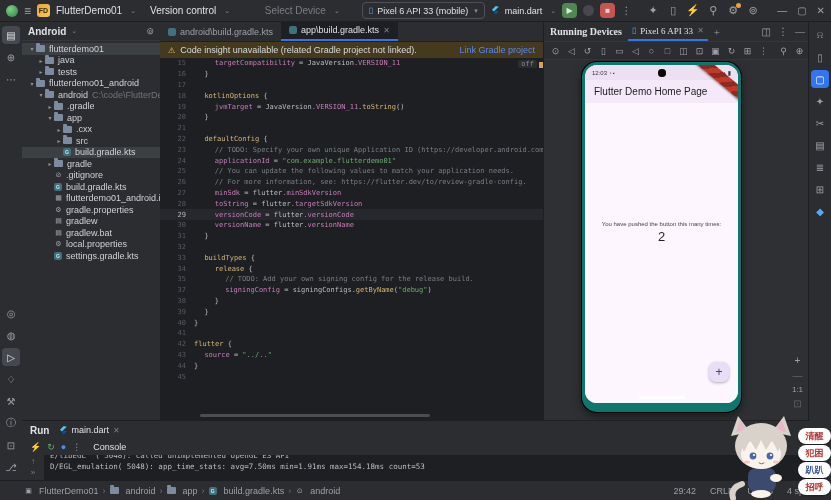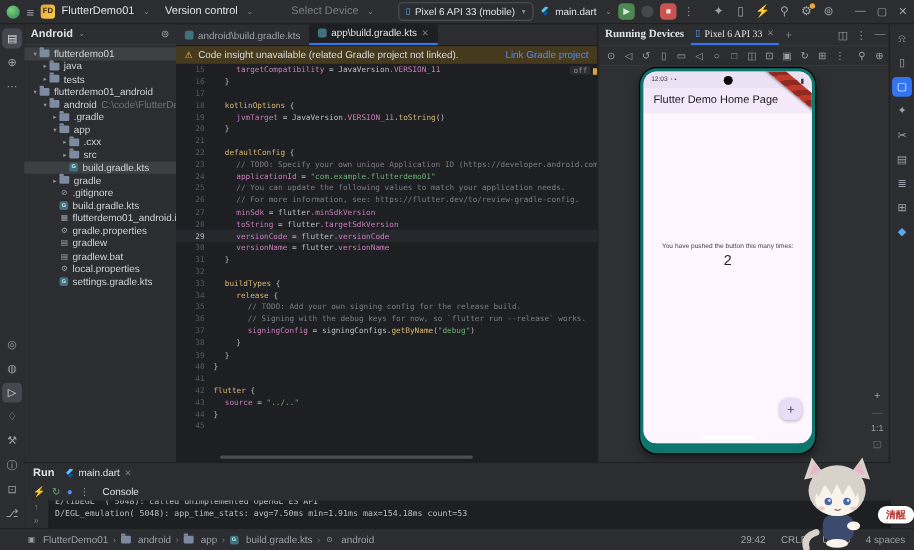--- a/index.html
+++ b/index.html
@@ -119,21 +119,21 @@
   .statusbar{position:absolute;left:0;top:480px;right:0;height:20px;background:#2b2d30;border-top:1px solid #1e1f22;
              display:flex;align-items:center;padding:0 8px 0 24px;box-sizing:border-box;font-size:9px;color:#9da0a8;}
   .crumb{display:flex;align-items:center;gap:3px;}
   .crumb-sep{margin:0 4px;color:#6f737a;}
   .sb-right{margin-left:auto;display:flex;gap:14px;color:#9da0a8;}
   
   .pet{position:absolute;left:728px;top:406px;width:103px;height:94px;z-index:50;}
   .pet svg{position:absolute;left:0;top:2px;}
   .pet-menu{position:absolute;right:0;top:22px;display:flex;flex-direction:column;gap:1px;}
   .pet-item{width:33px;height:16px;background:#fff;border-radius:8px;display:flex;align-items:center;justify-content:center;
-            font-size:9px;font-weight:bold;box-shadow:0 1px 2px rgba(0,0,0,.35);margin-top:32px;}
+            font-size:9px;font-weight:bold;box-shadow:0 1px 2px rgba(0,0,0,.35);}
 </style>
 </head>
 <body>
 
 <div class="app">
 
   <div class="titlebar">
     <span class="as-logo"></span>
     <span class="ic" style="font-size:12px;">≡</span>
     <span class="fd-badge">FD</span>
@@ -334,21 +334,20 @@
         <div class="cl"><span class="ln">26</span><span style="padding-left: 20.8px;"><span class="tok-c">// For more information, see: https://flutter.dev/to/review-gradle-config.</span></span></div>
         <div class="cl"><span class="ln">27</span><span style="padding-left: 20.8px;"><span class="tok-p">minSdk</span><span class="tok-d"> = </span><span class="tok-d">flutter</span><span class="tok-p">.minSdkVersion</span></span></div>
         <div class="cl"><span class="ln">28</span><span style="padding-left: 20.8px;"><span class="tok-p">toString</span><span class="tok-d"> = </span><span class="tok-d">flutter</span><span class="tok-p">.targetSdkVersion</span></span></div>
         <div class="cl cur"><span class="ln">29</span><span style="padding-left: 20.8px;"><span class="tok-p">versionCode</span><span class="tok-d"> = </span><span class="tok-d">flutter</span><span class="tok-p">.versionCode</span></span></div>
         <div class="cl"><span class="ln">30</span><span style="padding-left: 20.8px;"><span class="tok-p">versionName</span><span class="tok-d"> = </span><span class="tok-d">flutter</span><span class="tok-p">.versionName</span></span></div>
         <div class="cl"><span class="ln">31</span><span style="padding-left: 10.4px;"><span class="tok-d">}</span></span></div>
         <div class="cl"><span class="ln">32</span><span style="padding-left: 0px;"></span></div>
         <div class="cl"><span class="ln">33</span><span style="padding-left: 10.4px;"><span class="tok-f">buildTypes</span><span class="tok-d"> {</span></span></div>
         <div class="cl"><span class="ln">34</span><span style="padding-left: 20.8px;"><span class="tok-f">release</span><span class="tok-d"> {</span></span></div>
         <div class="cl"><span class="ln">35</span><span style="padding-left: 31.2px;"><span class="tok-c">// TODO: Add your own signing config for the release build.</span></span></div>
-        <div class="cl"><span class="ln">36</span><span style="padding-left: 31.2px;"><span class="tok-c">// Signing with the debug keys for now, so `flutter run --release` works.</span></span></div>
         <div class="cl"><span class="ln">37</span><span style="padding-left: 31.2px;"><span class="tok-p">signingConfig</span><span class="tok-d"> = </span><span class="tok-d">signingConfigs.</span><span class="tok-f">getByName</span><span class="tok-d">(</span><span class="tok-s">"debug"</span><span class="tok-d">)</span></span></div>
         <div class="cl"><span class="ln">38</span><span style="padding-left: 20.8px;"><span class="tok-d">}</span></span></div>
         <div class="cl"><span class="ln">39</span><span style="padding-left: 10.4px;"><span class="tok-d">}</span></span></div>
         <div class="cl"><span class="ln">40</span><span style="padding-left: 0px;"><span class="tok-d">}</span></span></div>
         <div class="cl"><span class="ln">41</span><span style="padding-left: 0px;"></span></div>
         <div class="cl"><span class="ln">42</span><span style="padding-left: 0px;"><span class="tok-f">flutter</span><span class="tok-d"> {</span></span></div>
         <div class="cl"><span class="ln">43</span><span style="padding-left: 10.4px;"><span class="tok-p">source</span><span class="tok-d"> = </span><span class="tok-s">"../.."</span></span></div>
         <div class="cl"><span class="ln">44</span><span style="padding-left: 0px;"><span class="tok-d">}</span></span></div>
         <div class="cl"><span class="ln">45</span><span style="padding-left: 0px;"></span></div>
       </div>

